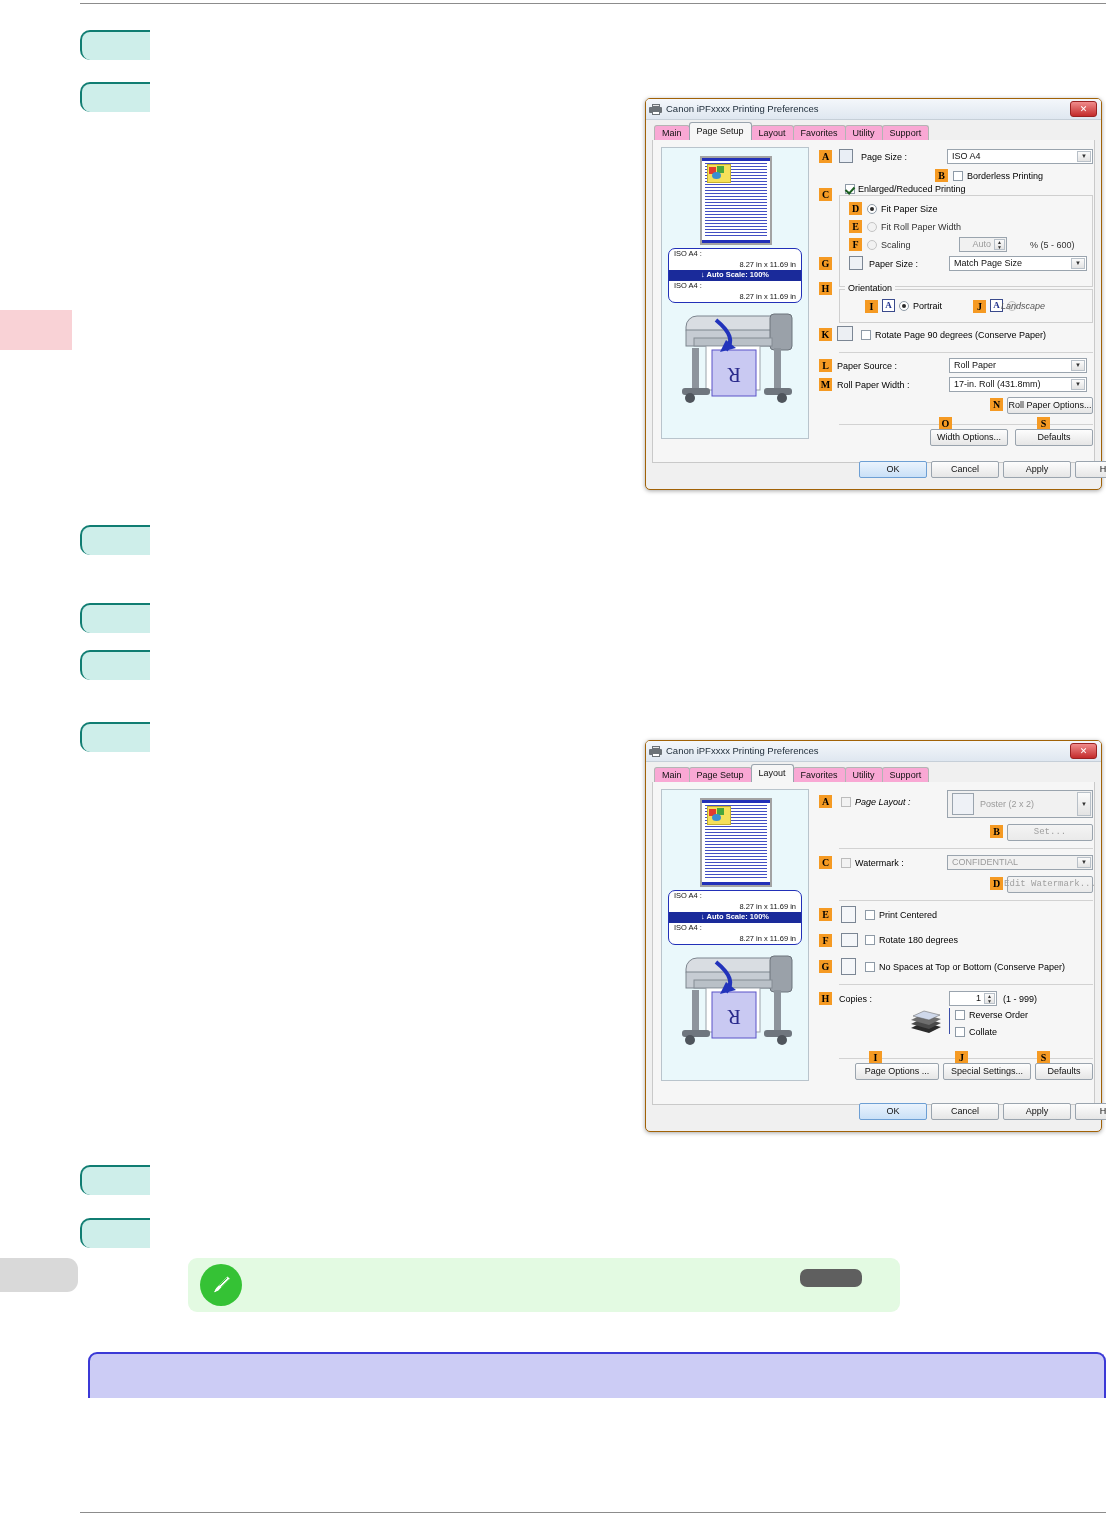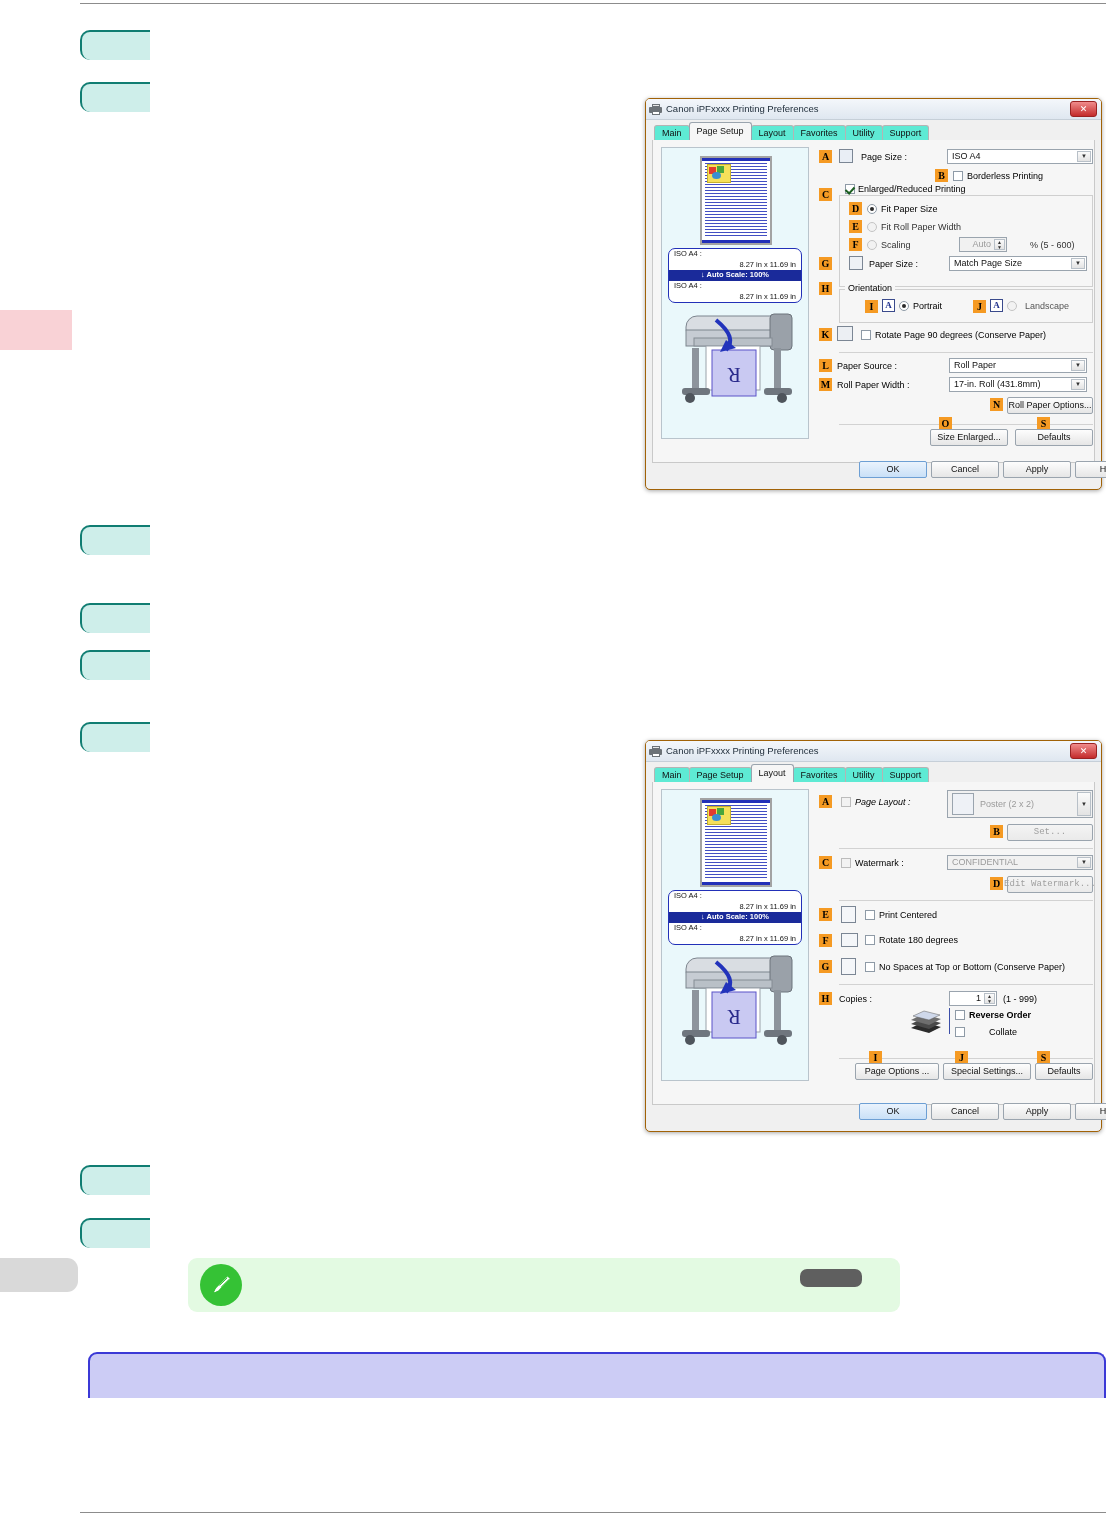--- a/index.html
+++ b/index.html
@@ -40,21 +40,21 @@
   .printer-ico{width:13px;height:11px;position:relative;flex:0 0 auto;}
   .printer-ico .body{position:absolute;left:0;top:3px;width:13px;height:6px;background:#6c7277;border-radius:1px;}
   .printer-ico .top{position:absolute;left:2.5px;top:0;width:8px;height:3px;background:#e8e8e8;border:1px solid #6c7277;box-sizing:border-box;}
   .printer-ico .out{position:absolute;left:2.5px;top:7px;width:8px;height:4px;background:#fff;border:1px solid #6c7277;box-sizing:border-box;}
   .close-btn{width:25px;height:14px;background:linear-gradient(#e8past,#c44);
        background:linear-gradient(#f08c8c,#c32b2b);border:1px solid #9a2222;border-radius:3px;
        color:#fff;font-size:9px;display:flex;align-items:center;justify-content:center;
        font-weight:bold;margin-right:1px;}
 
   .tabstrip{display:flex;align-items:flex-end;height:17px;padding:3px 0 0 8px;gap:0;}
-  .tab{height:14px;padding:0 7px;background:#5eead4;border:1px solid #b4b4b4;border-bottom:none;
+  .tab{height:14px;padding:0 7px;background:#f9a8d4;border:1px solid #b4b4b4;border-bottom:none;
        border-top-left-radius:3px;border-top-right-radius:3px;font-size:9px;
        display:flex;align-items:center;color:#111;margin-right:-1px;}
   .tab.active{height:17px;background:#f6f6f6;border-color:#9aa4ae;position:relative;z-index:2;}
 
   .dlg-body{margin:0 6px 6px 6px;background:#f6f6f6;border:1px solid #c9c9c9;border-top:none;
        position:relative;}
   .dlg-inner{position:relative;}
 
   
   .preview{position:absolute;background:#eaf8fb;border:1px solid #b9c4cc;}
@@ -271,21 +271,21 @@
       <span class="lbl" style="left:192px;top:143px;background:#f6f6f6;padding:0 3px;">Orientation</span>
 
       <div class="key" style="left:212px;top:160px;">I</div>
       <div class="aico" style="left:229px;top:159px;">A</div>
       <div class="rad on" style="left:246px;top:161px;"></div>
       <span class="lbl" style="left:260px;top:161px;">Portrait</span>
 
       <div class="key" style="left:320px;top:160px;">J</div>
       <div class="aico" style="left:337px;top:159px;">A</div>
       <div class="rad dis" style="left:354px;top:161px;"></div>
-      <span class="lbl" style="left:372px;top:161px;color:#555;">Landscape</span>
+      <span class="lbl" style="left:348px;top:161px;color:#555;font-style:italic;">Landscape</span>
 
       <div class="key" style="left:166px;top:188px;">K</div>
       <div class="gico" style="left:184px;top:186px;width:16px;height:15px;background:#eceff3;"></div>
       <div class="chk" style="left:208px;top:190px;"></div>
       <span class="lbl" style="left:222px;top:190px;">Rotate Page 90 degrees (Conserve Paper)</span>
 
       <div class="hr" style="left:186px;top:212px;width:254px;"></div>
 
       <div class="key" style="left:166px;top:219px;">L</div>
       <span class="lbl" style="left:184px;top:221px;">Paper Source :</span>
@@ -300,21 +300,21 @@
         <span>17-in. Roll (431.8mm)</span>
         <span class="arw">▼</span>
       </div>
 
       <div class="key" style="left:337px;top:258px;">N</div>
       <div class="btn" style="left:354px;top:257px;width:86px;">Roll Paper Options...</div>
 
       <div class="hr" style="left:186px;top:284px;width:254px;"></div>
 
       <div class="key" style="left:286px;top:277px;">O</div>
-      <div class="btn" style="left:277px;top:289px;width:78px;">Size Enlarged...</div>
+      <div class="btn" style="left:277px;top:289px;width:78px;">Width Options...</div>
       <div class="key" style="left:384px;top:277px;">S</div>
       <div class="btn" style="left:362px;top:289px;width:78px;">Defaults</div>
     </div>
   </div>
 
   <div class="btn def" style="left:213px;top:362px;width:68px;">OK</div>
   <div class="btn" style="left:285px;top:362px;width:68px;">Cancel</div>
   <div class="btn" style="left:357px;top:362px;width:68px;">Apply</div>
   <div class="btn" style="left:429px;top:362px;width:68px;">Help</div>
 </div>
@@ -447,23 +447,23 @@
           <polygon points="2,18 14,12 32,17 20,23" fill="#2b2b2b"></polygon>
           <polygon points="2,14 14,8 32,13 20,19" fill="#4a4a4a"></polygon>
           <polygon points="2,10 14,4 32,9 20,15" fill="#6e6e6e"></polygon>
           <polygon points="4,6 15,1 31,5 20,10" fill="#cfd8ea" stroke="#5a5a5a" stroke-width=".5"></polygon>
         </svg>
       </div>
       <div style="position:absolute;left:296px;top:226px;width:1px;height:26px;background:#3b4ea8;
                   background-image:repeating-linear-gradient(to bottom,#3b4ea8 0 2px,transparent 2px 4px);"></div>
 
       <div class="chk" style="left:302px;top:228px;"></div>
-      <span class="lbl" style="left:316px;top:228px;font-weight:bold;">Reverse Order</span>
+      <span class="lbl" style="left:316px;top:228px;">Reverse Order</span>
       <div class="chk" style="left:302px;top:245px;"></div>
-      <span class="lbl" style="left:316px;top:245px;margin-left:20px;">Collate</span>
+      <span class="lbl" style="left:316px;top:245px;">Collate</span>
 
       <div class="hr" style="left:186px;top:276px;width:254px;"></div>
 
       <div class="key" style="left:216px;top:269px;">I</div>
       <div class="btn" style="left:202px;top:281px;width:84px;">Page Options ...</div>
       <div class="key" style="left:302px;top:269px;">J</div>
       <div class="btn" style="left:290px;top:281px;width:88px;">Special Settings...</div>
       <div class="key" style="left:384px;top:269px;">S</div>
       <div class="btn" style="left:382px;top:281px;width:58px;">Defaults</div>
     </div>

